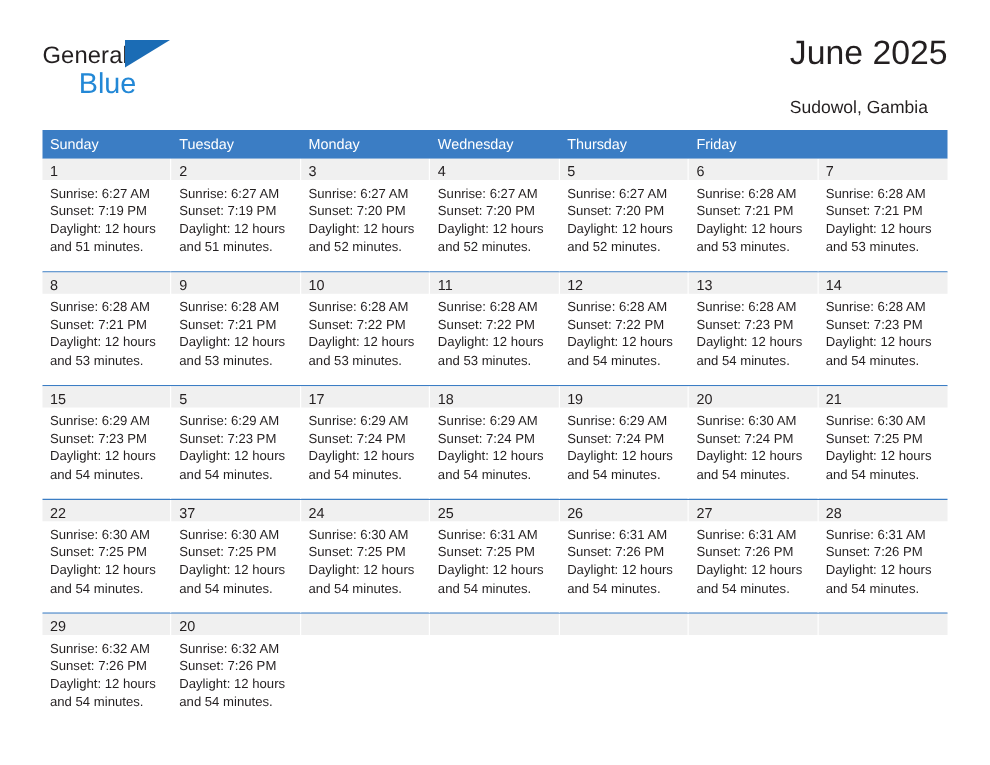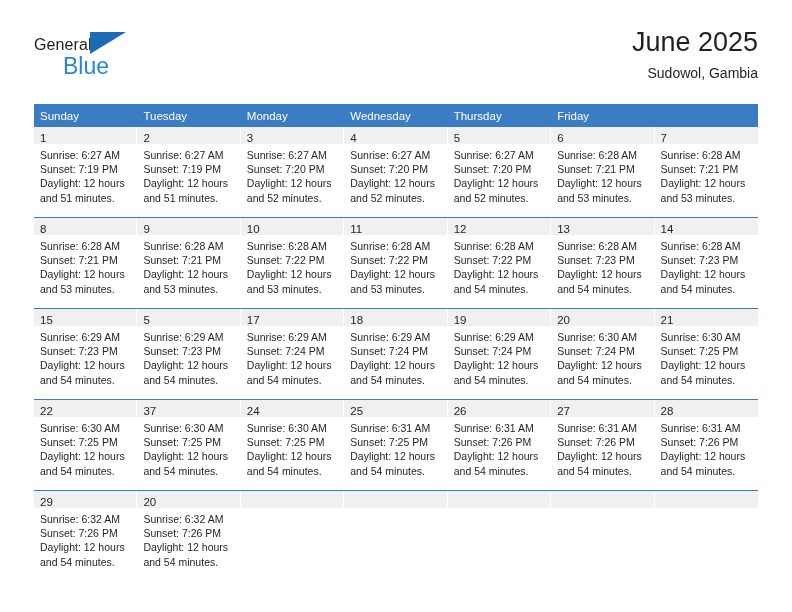--- a/index.html
+++ b/index.html
@@ -30,21 +30,21 @@
     height: 62px;
   }
   .logo {
     position: absolute;
     left: 0;
     top: 6px;
     width: 230px;
     height: 56px;
   }
   .logo-general {
-    font-size: 16px;
+    font-size: 19px;
     color: #231f20;
     letter-spacing: 0.1px;
     line-height: 25px;
     display: inline-block;
   }
   .logo-tri {
     display: inline-block;
     width: 0;
     height: 0;
     border-left: 36px solid #1b6cb5;
@@ -57,33 +57,32 @@
     left: 29px;
     top: 22px;
     font-size: 23px;
     color: #2388d6;
     line-height: 25px;
   }
   .title-wrap {
     position: absolute;
     right: 0;
     top: 0;
-    text-align: right;
   }
   .cal-title {
     font-size: 27px;
     color: #231f20;
     line-height: 33px;
     white-space: nowrap;
   }
   .cal-subtitle {
     font-size: 14px;
     color: #231f20;
     line-height: 20px;
-    margin-top: 4px;
+    margin-top: 16px;
     white-space: nowrap;
   }
 
   
   .calendar {
     position: absolute;
     left: 34px;
     top: 104px;
     width: 724px;
   }

